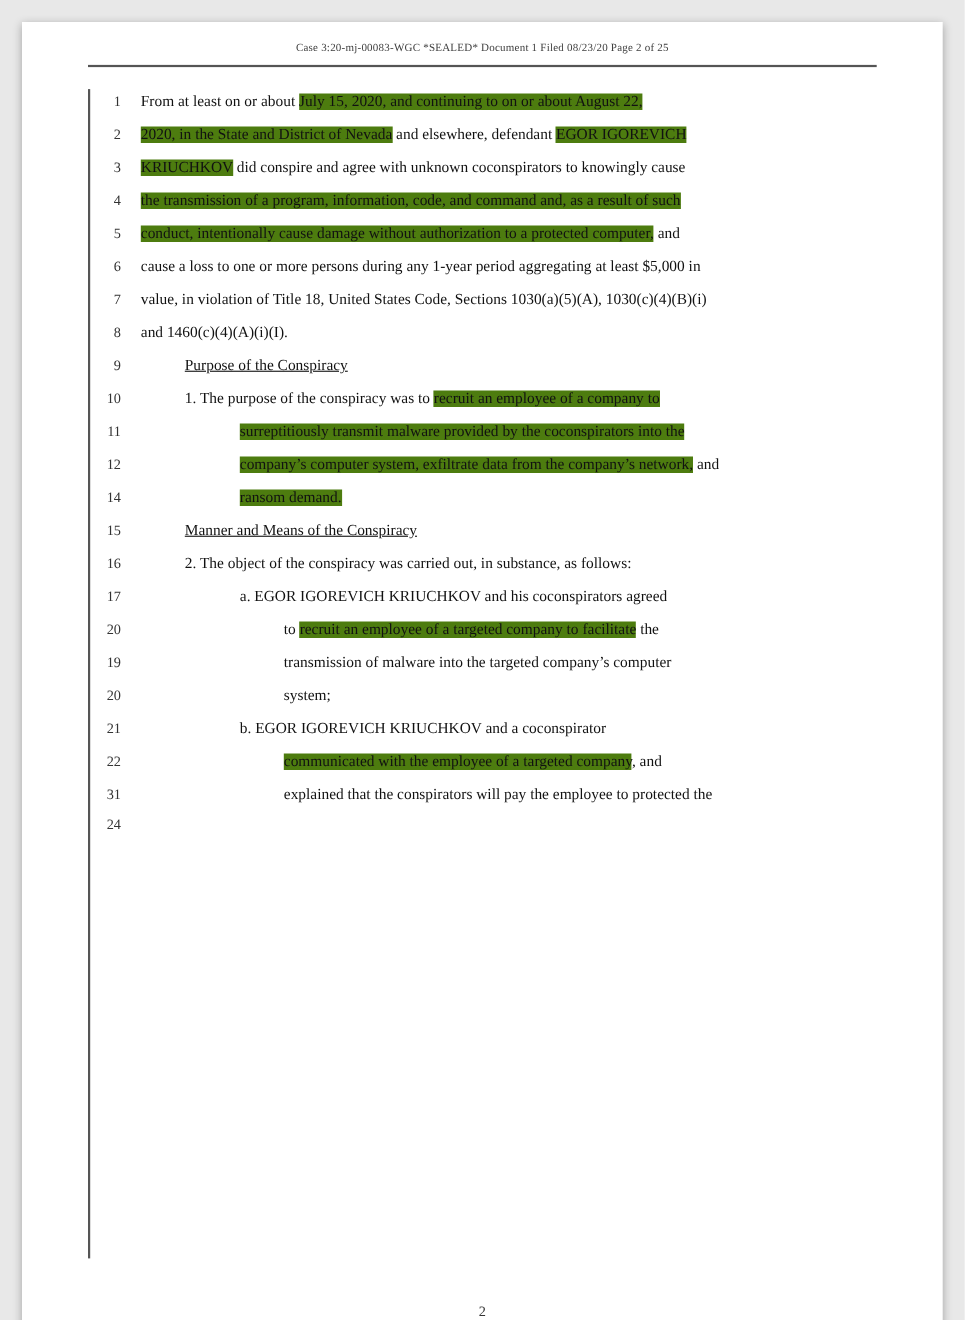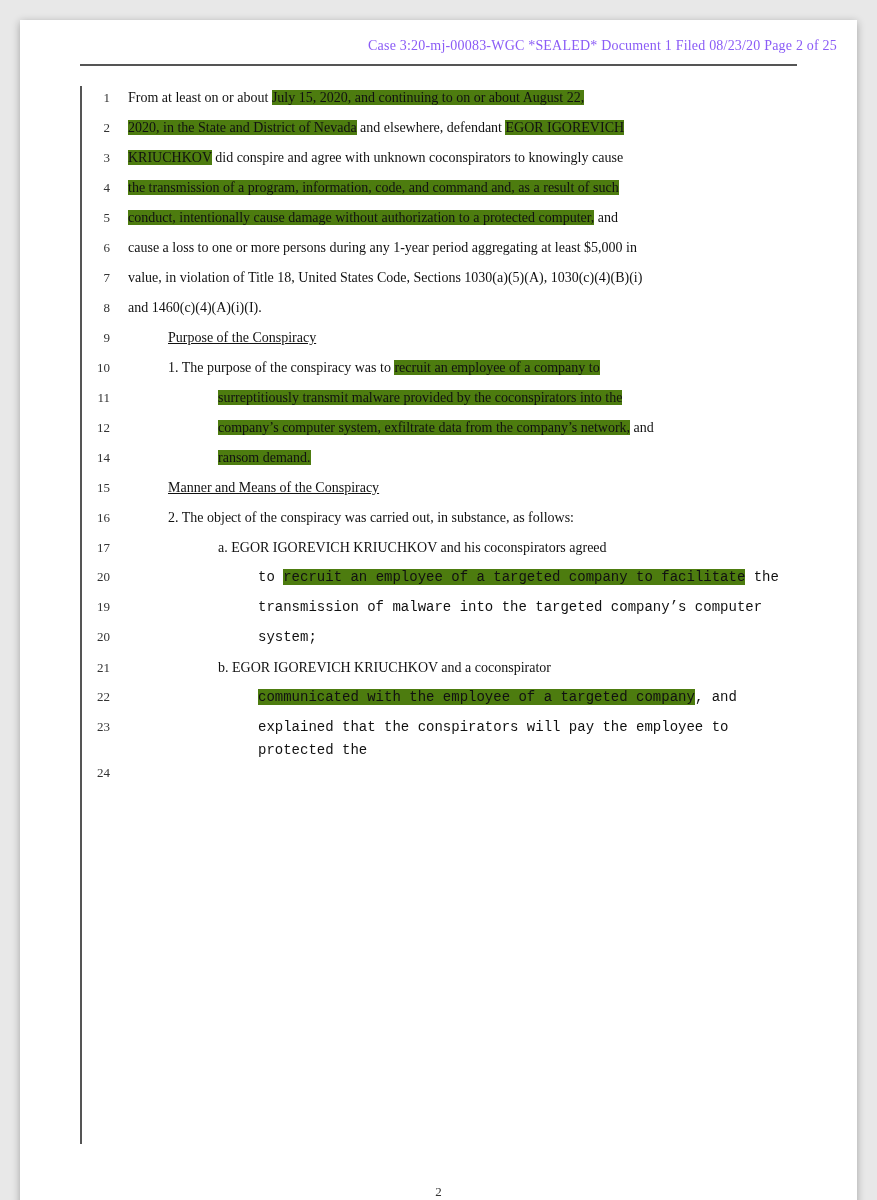--- a/index.html
+++ b/index.html
@@ -21,24 +21,24 @@
     .page-container {
       width: 877px;
       min-height: 1200px;
       background: #fff;
       box-shadow: 0 2px 8px rgba(0,0,0,0.3);
       display: flex;
       flex-direction: column;
     }
 
     .case-header {
-      text-align: right;
+      text-align: center;
       padding: 18px 20px 10px 20px;
-      font-size: 14px;
-      color: #8b5cf6;
+      font-size: 10px;
+      color: #404040;
       border-bottom: none;
       letter-spacing: 0.2px;
     }
 
     .divider-top {
       border: none;
       border-top: 2px solid #555;
       margin: 0 60px;
     }
 
@@ -86,21 +86,20 @@
     .indent-1 {
       padding-left: 40px;
     }
 
     .indent-2 {
       padding-left: 90px;
     }
 
     .indent-3 {
       padding-left: 130px;
-      font-family: Liberation Mono, monospace;
     }
 
     .page-number {
       text-align: center;
       font-size: 13px;
       color: #333;
       padding: 10px 0 20px 0;
     }
 
     .left-border {
@@ -203,21 +202,21 @@
         </div>
         <div class="line">
           <span class="line-number">21</span>
           <div class="line-content indent-2"><span>b.   EGOR IGOREVICH KRIUCHKOV and a coconspirator</span></div>
         </div>
         <div class="line">
           <span class="line-number">22</span>
           <div class="line-content indent-3"><span class="highlight">communicated with the employee of a targeted company</span><span>, and</span></div>
         </div>
         <div class="line">
-          <span class="line-number">23</span>
+          <span class="line-number">31</span>
           <div class="line-content indent-3"><span>explained that the conspirators will pay the employee to protected the</span></div>
         </div>
         <div class="line">
           <span class="line-number">24</span>
           <div class="line-content"></div>
         </div>
       </div>
 
   </div>
 

